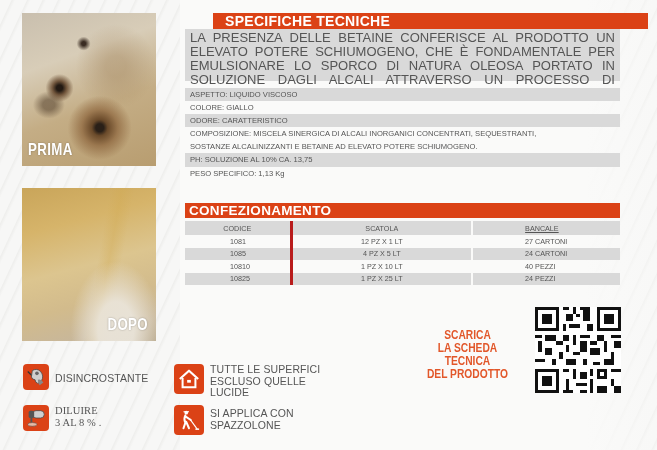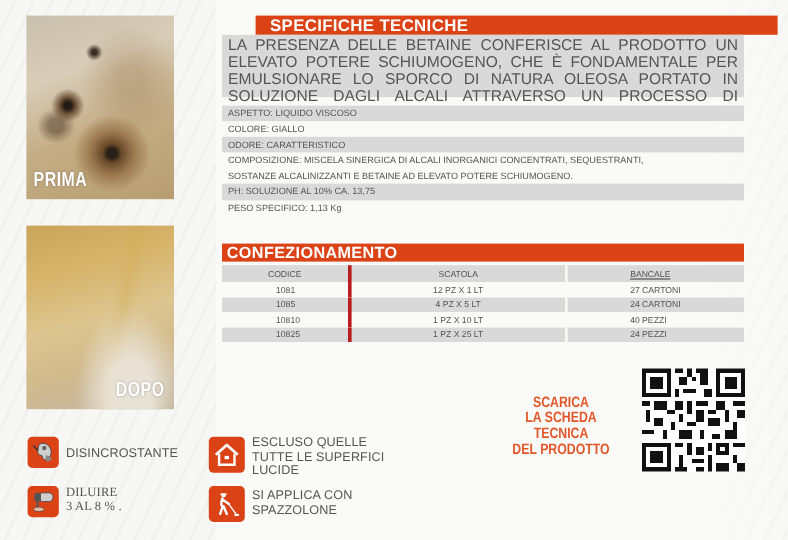--- a/index.html
+++ b/index.html
@@ -17,21 +17,21 @@
         repeating-linear-gradient(115deg, rgba(255,255,255,0) 0px, rgba(255,255,255,0) 10px, rgba(225,225,222,0.55) 11px, rgba(255,255,255,0) 14px);
       opacity: 0.7;
     }
     .bg-fade {
       position: absolute; top: 0; left: 180px; right: 0; bottom: 0;
       background: linear-gradient(90deg, #fafaf9 0%, #fafaf9 85%, rgba(250,250,249,0.3) 100%);
     }
 
     
     .photo {
-      position: absolute; left: 22px; width: 123px;
+      position: absolute; left: 22px; width: 134px;
       overflow: hidden;
     }
     .photo-before {
       top: 13px; height: 153px;
       background:
         radial-gradient(circle at 58% 75%, #2a2018 0 4px, #6a4a2a 8px, rgba(140,100,60,0.7) 18px, rgba(200,170,130,0) 32px),
         radial-gradient(circle at 28% 49%, #231a13 0 3px, rgba(90,60,35,0.8) 7px, rgba(200,170,130,0) 14px),
         radial-gradient(circle at 46% 20%, #3a2c22 0 2px, rgba(200,170,130,0) 7px),
         radial-gradient(ellipse at 20% 60%, rgba(80,60,40,0.55) 0 6px, rgba(200,170,130,0) 16px),
         radial-gradient(ellipse at 70% 35%, rgba(160,130,90,0.4) 0 10px, rgba(200,170,130,0) 40px),
@@ -287,22 +287,22 @@
 
 <div class="feature f3">
   <div class="ficon">
     <svg viewBox="0 0 24 24">
       <path d="M2 12 L12 3 L22 12" stroke="#fff" stroke-width="2.4" fill="none" stroke-linejoin="round"></path>
       <path d="M5 11 V21 H19 V11" stroke="#fff" stroke-width="2.2" fill="none"></path>
       <rect x="10" y="13" width="4" height="3" fill="#fff"></rect>
     </svg>
   </div>
   <div class="ftext">
+    <div>TUTTE LE SUPERFICI</div>
     <div>ESCLUSO QUELLE</div>
-    <div>TUTTE LE SUPERFICI</div>
     <div>LUCIDE</div>
   </div>
 </div>
 
 <div class="feature f4">
   <div class="ficon">
     <svg viewBox="0 0 24 24">
       <circle cx="9" cy="4" r="2" fill="#fff"></circle>
       <path d="M6 3 h6" stroke="#fff" stroke-width="1.2"></path>
       <path d="M8 7 q-2 4 0 8 l-2 6 M9 14 l3 7 M8 8 l6 4" stroke="#fff" stroke-width="2.2" fill="none" stroke-linecap="round"></path>

